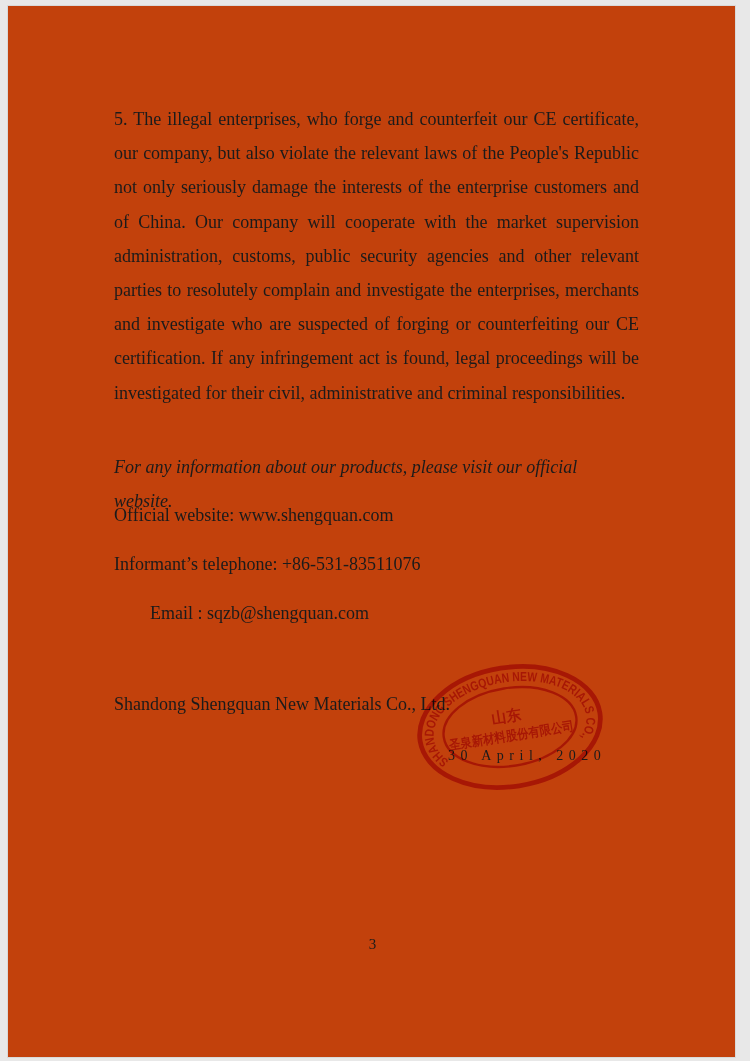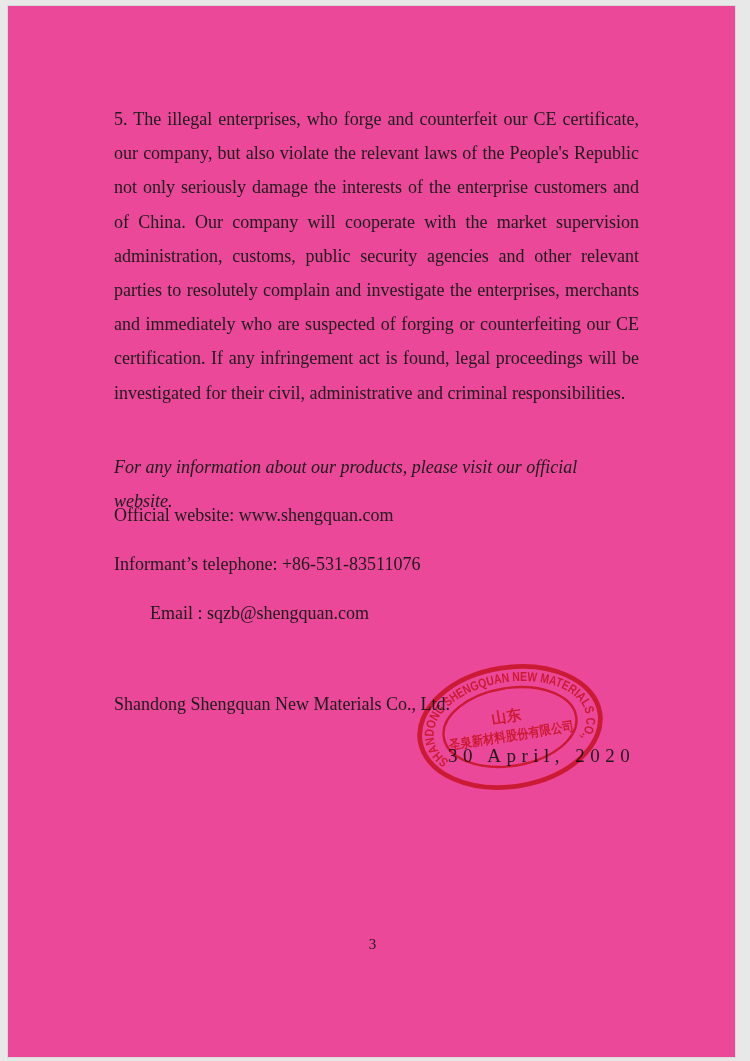--- a/index.html
+++ b/index.html
@@ -8,21 +8,21 @@
     background: #e8e8e8;
     position: relative;
     overflow: hidden;
     font-family: "Liberation Serif", "DejaVu Serif", serif;
     color: #1b1b1b;
   }
   .page {
     position: absolute;
     left: 7px; top: 5px;
     width: 729px; height: 1053px;
-    background: #ec4899;
+    background: #c2410c;
     border: 1px solid #d9d9d9;
     box-sizing: border-box;
   }
   .textblock {
     position: absolute;
     left: 106px;
     width: 525px;
     font-size: 18px;
     line-height: 34.2px;
   }
@@ -35,21 +35,21 @@
   }
   .plainline { height: 34.2px; overflow: hidden; }
   .info-line      { top: 444px; font-style: italic; }
   .website-line   { top: 492px; }
   .telephone-line { top: 541px; }
   .email-line     { top: 590px; margin-left: 36px; }
   .signature-line { top: 681px; text-align: left; }
   .date-line {
     position: absolute;
     left: 440px; top: 733px;
-    font-size: 19px;
+    font-size: 14px;
     line-height: 34.2px;
     letter-spacing: 5.5px;
     white-space: nowrap;
   }
   .page-number {
     position: absolute;
     left: 0; top: 931px;
     width: 729px;
     text-align: center;
     font-size: 15px;
@@ -74,21 +74,21 @@
 
 <div class="page">
 
   <div class="textblock para">
     <div class="jline">5. The illegal enterprises, who forge and counterfeit our CE certificate,</div>
     <div class="jline">our company, but also violate the relevant laws of the People's Republic</div>
     <div class="jline">not only seriously damage the interests of the enterprise customers and</div>
     <div class="jline">of China. Our company will cooperate with the market supervision</div>
     <div class="jline">administration, customs, public security agencies and other relevant</div>
     <div class="jline">parties to resolutely complain and investigate the enterprises, merchants</div>
-    <div class="jline">and immediately who are suspected of forging or counterfeiting our CE</div>
+    <div class="jline">and investigate who are suspected of forging or counterfeiting our CE</div>
     <div class="jline">certification. If any infringement act is found, legal proceedings will be</div>
     <div class="plainline">investigated for their civil, administrative and criminal responsibilities.</div>
   </div>
 
   <div class="textblock info-line">For any information about our products, please visit our official website.</div>
 
   <div class="textblock website-line">Official website: www.shengquan.com</div>
 
   <div class="textblock telephone-line">Informant’s telephone: +86-531-83511076</div>
 

